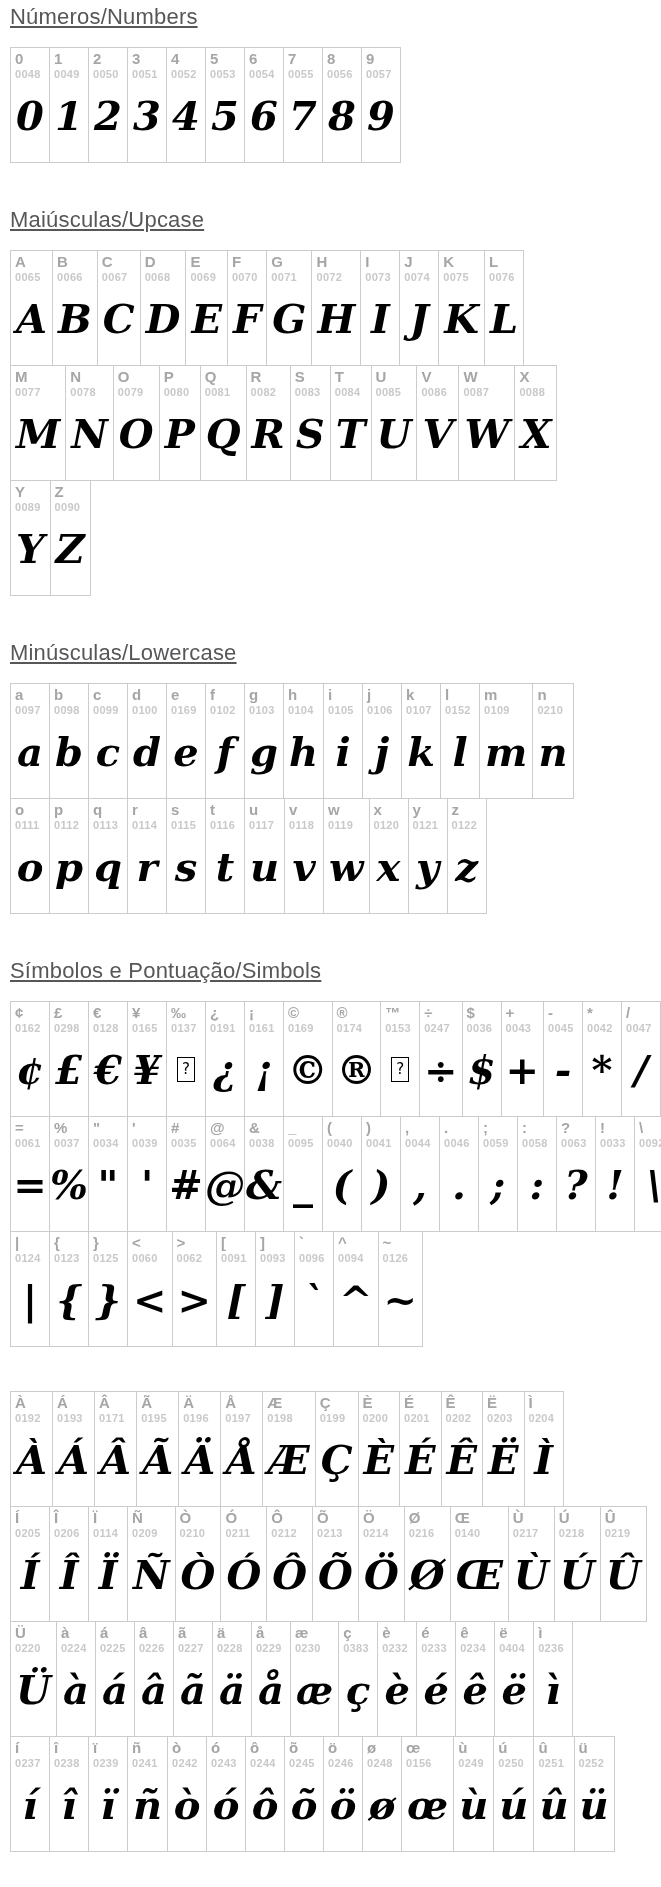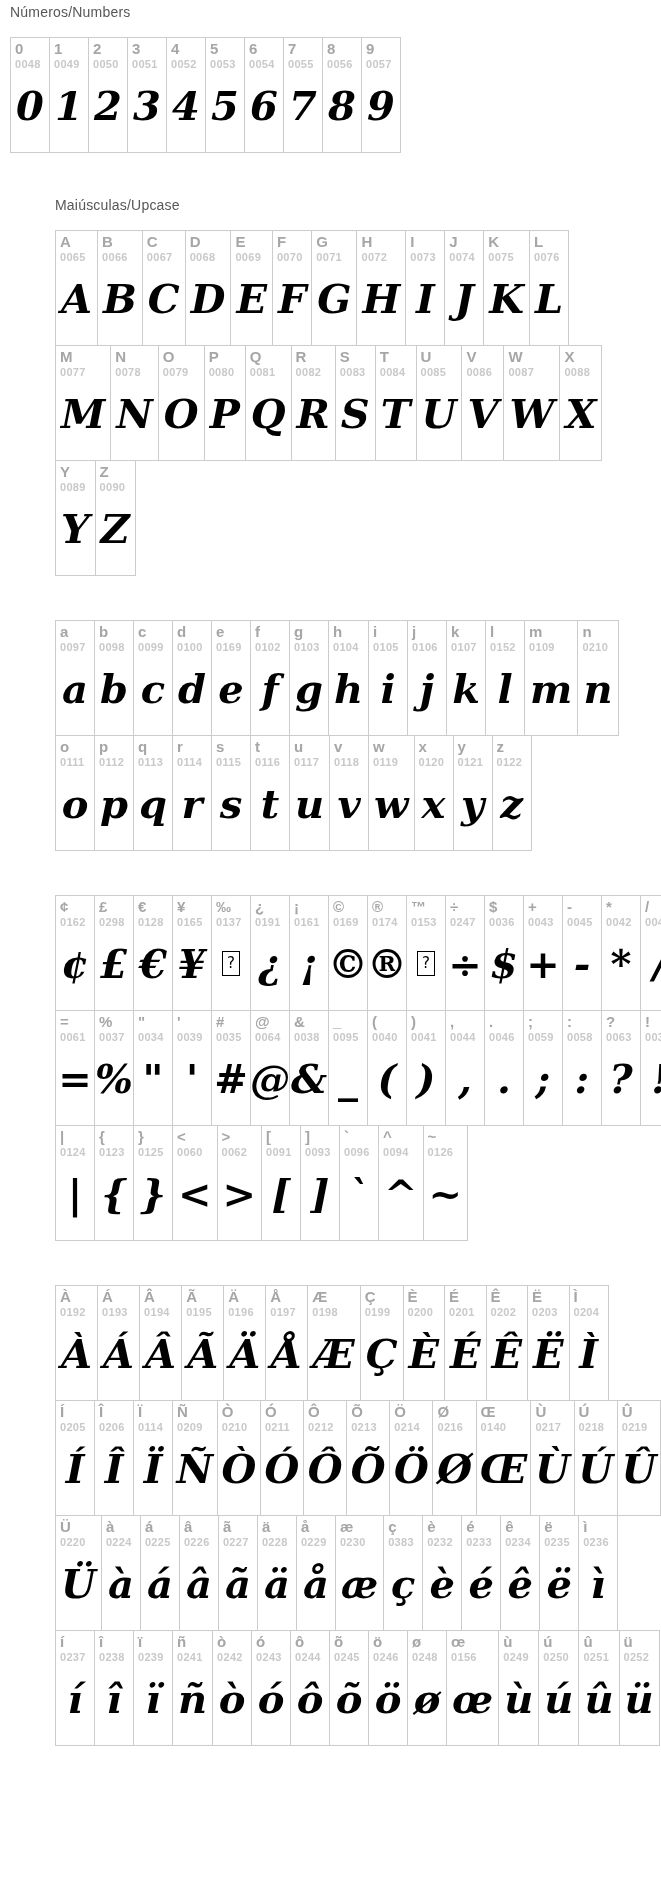--- a/index.html
+++ b/index.html
@@ -1,19 +1,19 @@
 <!DOCTYPE html>
 <html><head>
 <meta charset="utf-8">
 <style>
   html,body{margin:0;padding:0;background:#ffffff;}
   body{width:661px;font-family:"Liberation Sans","DejaVu Sans",sans-serif;}
   .wrap{padding:4px 0 20px 10px;}
-  .sec h2{font-size:14px;font-weight:normal;color:#57575a;margin:0 0 17px 0;letter-spacing:.2px;}
-  .sec + .sec{margin-top:44px;margin-left:45px;}
+  .sec h2{font-size:22px;font-weight:normal;color:#57575a;margin:0 0 17px 0;letter-spacing:.2px;text-decoration:underline;}
+  .sec + .sec{margin-top:44px;}
   .row{display:flex;align-items:stretch;}
   .row + .row{margin-top:-1px;}
   .cell{min-width:40px;height:116px;box-sizing:border-box;border:1px solid #cccccc;
         margin-left:-1px;background:#ffffff;display:flex;flex-direction:column;}
   .cell:first-child{margin-left:0;}
   .lbl{padding:3px 4px 0 4px;line-height:1.12;}
   .ch{font-weight:bold;font-size:15px;color:#a6a6a6;}
   .code{font-size:11px;font-weight:bold;color:#c9c9c9;letter-spacing:.3px;}
   .glyph{flex:1;display:flex;align-items:center;justify-content:center;
          font-family:"DejaVu Serif",serif;font-style:italic;font-weight:bold;
@@ -287,20 +287,21 @@
           <div class="cell">
             <div class="lbl">
               <div class="ch">Z</div>
               <div class="code">0090</div>
             </div>
             <div class="glyph">Z</div>
           </div>
         </div>
       </section>
       <section class="sec">
+        <h2>Minúsculas/Lowercase</h2>
         <div class="row">
           <div class="cell">
             <div class="lbl">
               <div class="ch">a</div>
               <div class="code">0097</div>
             </div>
             <div class="glyph">a</div>
           </div>
           <div class="cell">
             <div class="lbl">
@@ -471,533 +472,534 @@
               <div class="code">0121</div>
             </div>
             <div class="glyph">y</div>
           </div>
           <div class="cell">
             <div class="lbl">
               <div class="ch">z</div>
               <div class="code">0122</div>
             </div>
             <div class="glyph">z</div>
+          </div>
+        </div>
+      </section>
+      <section class="sec">
+        <h2>Símbolos e Pontuação/Simbols</h2>
+        <div class="row">
+          <div class="cell">
+            <div class="lbl">
+              <div class="ch">¢</div>
+              <div class="code">0162</div>
+            </div>
+            <div class="glyph">¢</div>
+          </div>
+          <div class="cell">
+            <div class="lbl">
+              <div class="ch">£</div>
+              <div class="code">0298</div>
+            </div>
+            <div class="glyph">£</div>
+          </div>
+          <div class="cell">
+            <div class="lbl">
+              <div class="ch">€</div>
+              <div class="code">0128</div>
+            </div>
+            <div class="glyph">€</div>
+          </div>
+          <div class="cell">
+            <div class="lbl">
+              <div class="ch">¥</div>
+              <div class="code">0165</div>
+            </div>
+            <div class="glyph">¥</div>
+          </div>
+          <div class="cell">
+            <div class="lbl">
+              <div class="ch">‰</div>
+              <div class="code">0137</div>
+            </div>
+            <div class="glyph notdef">
+              <span class="tofu">?</span>
+            </div>
+          </div>
+          <div class="cell">
+            <div class="lbl">
+              <div class="ch">¿</div>
+              <div class="code">0191</div>
+            </div>
+            <div class="glyph">¿</div>
+          </div>
+          <div class="cell">
+            <div class="lbl">
+              <div class="ch">¡</div>
+              <div class="code">0161</div>
+            </div>
+            <div class="glyph">¡</div>
+          </div>
+          <div class="cell">
+            <div class="lbl">
+              <div class="ch">©</div>
+              <div class="code">0169</div>
+            </div>
+            <div class="glyph">©</div>
+          </div>
+          <div class="cell">
+            <div class="lbl">
+              <div class="ch">®</div>
+              <div class="code">0174</div>
+            </div>
+            <div class="glyph">®</div>
+          </div>
+          <div class="cell">
+            <div class="lbl">
+              <div class="ch">™</div>
+              <div class="code">0153</div>
+            </div>
+            <div class="glyph notdef">
+              <span class="tofu">?</span>
+            </div>
+          </div>
+          <div class="cell">
+            <div class="lbl">
+              <div class="ch">÷</div>
+              <div class="code">0247</div>
+            </div>
+            <div class="glyph">÷</div>
+          </div>
+          <div class="cell">
+            <div class="lbl">
+              <div class="ch">$</div>
+              <div class="code">0036</div>
+            </div>
+            <div class="glyph">$</div>
+          </div>
+          <div class="cell">
+            <div class="lbl">
+              <div class="ch">+</div>
+              <div class="code">0043</div>
+            </div>
+            <div class="glyph">+</div>
+          </div>
+          <div class="cell">
+            <div class="lbl">
+              <div class="ch">-</div>
+              <div class="code">0045</div>
+            </div>
+            <div class="glyph">-</div>
+          </div>
+          <div class="cell">
+            <div class="lbl">
+              <div class="ch">*</div>
+              <div class="code">0042</div>
+            </div>
+            <div class="glyph">*</div>
+          </div>
+          <div class="cell">
+            <div class="lbl">
+              <div class="ch">/</div>
+              <div class="code">0047</div>
+            </div>
+            <div class="glyph">/</div>
+          </div>
+        </div>
+        <div class="row">
+          <div class="cell">
+            <div class="lbl">
+              <div class="ch">=</div>
+              <div class="code">0061</div>
+            </div>
+            <div class="glyph">=</div>
+          </div>
+          <div class="cell">
+            <div class="lbl">
+              <div class="ch">%</div>
+              <div class="code">0037</div>
+            </div>
+            <div class="glyph">%</div>
+          </div>
+          <div class="cell">
+            <div class="lbl">
+              <div class="ch">"</div>
+              <div class="code">0034</div>
+            </div>
+            <div class="glyph">"</div>
+          </div>
+          <div class="cell">
+            <div class="lbl">
+              <div class="ch">'</div>
+              <div class="code">0039</div>
+            </div>
+            <div class="glyph">'</div>
+          </div>
+          <div class="cell">
+            <div class="lbl">
+              <div class="ch">#</div>
+              <div class="code">0035</div>
+            </div>
+            <div class="glyph">#</div>
+          </div>
+          <div class="cell">
+            <div class="lbl">
+              <div class="ch">@</div>
+              <div class="code">0064</div>
+            </div>
+            <div class="glyph">@</div>
+          </div>
+          <div class="cell">
+            <div class="lbl">
+              <div class="ch">&amp;</div>
+              <div class="code">0038</div>
+            </div>
+            <div class="glyph">&amp;</div>
+          </div>
+          <div class="cell">
+            <div class="lbl">
+              <div class="ch">_</div>
+              <div class="code">0095</div>
+            </div>
+            <div class="glyph">_</div>
+          </div>
+          <div class="cell">
+            <div class="lbl">
+              <div class="ch">(</div>
+              <div class="code">0040</div>
+            </div>
+            <div class="glyph">(</div>
+          </div>
+          <div class="cell">
+            <div class="lbl">
+              <div class="ch">)</div>
+              <div class="code">0041</div>
+            </div>
+            <div class="glyph">)</div>
+          </div>
+          <div class="cell">
+            <div class="lbl">
+              <div class="ch">,</div>
+              <div class="code">0044</div>
+            </div>
+            <div class="glyph">,</div>
+          </div>
+          <div class="cell">
+            <div class="lbl">
+              <div class="ch">.</div>
+              <div class="code">0046</div>
+            </div>
+            <div class="glyph">.</div>
+          </div>
+          <div class="cell">
+            <div class="lbl">
+              <div class="ch">;</div>
+              <div class="code">0059</div>
+            </div>
+            <div class="glyph">;</div>
+          </div>
+          <div class="cell">
+            <div class="lbl">
+              <div class="ch">:</div>
+              <div class="code">0058</div>
+            </div>
+            <div class="glyph">:</div>
+          </div>
+          <div class="cell">
+            <div class="lbl">
+              <div class="ch">?</div>
+              <div class="code">0063</div>
+            </div>
+            <div class="glyph">?</div>
+          </div>
+          <div class="cell">
+            <div class="lbl">
+              <div class="ch">!</div>
+              <div class="code">0033</div>
+            </div>
+            <div class="glyph">!</div>
+          </div>
+          <div class="cell">
+            <div class="lbl">
+              <div class="ch">\</div>
+              <div class="code">0092</div>
+            </div>
+            <div class="glyph">\</div>
+          </div>
+        </div>
+        <div class="row">
+          <div class="cell">
+            <div class="lbl">
+              <div class="ch">|</div>
+              <div class="code">0124</div>
+            </div>
+            <div class="glyph">|</div>
+          </div>
+          <div class="cell">
+            <div class="lbl">
+              <div class="ch">{</div>
+              <div class="code">0123</div>
+            </div>
+            <div class="glyph">{</div>
+          </div>
+          <div class="cell">
+            <div class="lbl">
+              <div class="ch">}</div>
+              <div class="code">0125</div>
+            </div>
+            <div class="glyph">}</div>
+          </div>
+          <div class="cell">
+            <div class="lbl">
+              <div class="ch">&lt;</div>
+              <div class="code">0060</div>
+            </div>
+            <div class="glyph">&lt;</div>
+          </div>
+          <div class="cell">
+            <div class="lbl">
+              <div class="ch">&gt;</div>
+              <div class="code">0062</div>
+            </div>
+            <div class="glyph">&gt;</div>
+          </div>
+          <div class="cell">
+            <div class="lbl">
+              <div class="ch">[</div>
+              <div class="code">0091</div>
+            </div>
+            <div class="glyph">[</div>
+          </div>
+          <div class="cell">
+            <div class="lbl">
+              <div class="ch">]</div>
+              <div class="code">0093</div>
+            </div>
+            <div class="glyph">]</div>
+          </div>
+          <div class="cell">
+            <div class="lbl">
+              <div class="ch">`</div>
+              <div class="code">0096</div>
+            </div>
+            <div class="glyph">`</div>
+          </div>
+          <div class="cell">
+            <div class="lbl">
+              <div class="ch">^</div>
+              <div class="code">0094</div>
+            </div>
+            <div class="glyph">^</div>
+          </div>
+          <div class="cell">
+            <div class="lbl">
+              <div class="ch">~</div>
+              <div class="code">0126</div>
+            </div>
+            <div class="glyph">~</div>
           </div>
         </div>
       </section>
       <section class="sec">
         <div class="row">
           <div class="cell">
             <div class="lbl">
-              <div class="ch">¢</div>
-              <div class="code">0162</div>
-            </div>
-            <div class="glyph">¢</div>
-          </div>
-          <div class="cell">
-            <div class="lbl">
-              <div class="ch">£</div>
-              <div class="code">0298</div>
-            </div>
-            <div class="glyph">£</div>
-          </div>
-          <div class="cell">
-            <div class="lbl">
-              <div class="ch">€</div>
-              <div class="code">0128</div>
-            </div>
-            <div class="glyph">€</div>
-          </div>
-          <div class="cell">
-            <div class="lbl">
-              <div class="ch">¥</div>
-              <div class="code">0165</div>
-            </div>
-            <div class="glyph">¥</div>
-          </div>
-          <div class="cell">
-            <div class="lbl">
-              <div class="ch">‰</div>
-              <div class="code">0137</div>
-            </div>
-            <div class="glyph notdef">
-              <span class="tofu">?</span>
-            </div>
-          </div>
-          <div class="cell">
-            <div class="lbl">
-              <div class="ch">¿</div>
-              <div class="code">0191</div>
-            </div>
-            <div class="glyph">¿</div>
-          </div>
-          <div class="cell">
-            <div class="lbl">
-              <div class="ch">¡</div>
-              <div class="code">0161</div>
-            </div>
-            <div class="glyph">¡</div>
-          </div>
-          <div class="cell">
-            <div class="lbl">
-              <div class="ch">©</div>
-              <div class="code">0169</div>
-            </div>
-            <div class="glyph">©</div>
-          </div>
-          <div class="cell">
-            <div class="lbl">
-              <div class="ch">®</div>
-              <div class="code">0174</div>
-            </div>
-            <div class="glyph">®</div>
-          </div>
-          <div class="cell">
-            <div class="lbl">
-              <div class="ch">™</div>
-              <div class="code">0153</div>
-            </div>
-            <div class="glyph notdef">
-              <span class="tofu">?</span>
-            </div>
-          </div>
-          <div class="cell">
-            <div class="lbl">
-              <div class="ch">÷</div>
-              <div class="code">0247</div>
-            </div>
-            <div class="glyph">÷</div>
-          </div>
-          <div class="cell">
-            <div class="lbl">
-              <div class="ch">$</div>
-              <div class="code">0036</div>
-            </div>
-            <div class="glyph">$</div>
-          </div>
-          <div class="cell">
-            <div class="lbl">
-              <div class="ch">+</div>
-              <div class="code">0043</div>
-            </div>
-            <div class="glyph">+</div>
-          </div>
-          <div class="cell">
-            <div class="lbl">
-              <div class="ch">-</div>
-              <div class="code">0045</div>
-            </div>
-            <div class="glyph">-</div>
-          </div>
-          <div class="cell">
-            <div class="lbl">
-              <div class="ch">*</div>
-              <div class="code">0042</div>
-            </div>
-            <div class="glyph">*</div>
-          </div>
-          <div class="cell">
-            <div class="lbl">
-              <div class="ch">/</div>
-              <div class="code">0047</div>
-            </div>
-            <div class="glyph">/</div>
+              <div class="ch">À</div>
+              <div class="code">0192</div>
+            </div>
+            <div class="glyph">À</div>
+          </div>
+          <div class="cell">
+            <div class="lbl">
+              <div class="ch">Á</div>
+              <div class="code">0193</div>
+            </div>
+            <div class="glyph">Á</div>
+          </div>
+          <div class="cell">
+            <div class="lbl">
+              <div class="ch">Â</div>
+              <div class="code">0171</div>
+            </div>
+            <div class="glyph">Â</div>
+          </div>
+          <div class="cell">
+            <div class="lbl">
+              <div class="ch">Ã</div>
+              <div class="code">0195</div>
+            </div>
+            <div class="glyph">Ã</div>
+          </div>
+          <div class="cell">
+            <div class="lbl">
+              <div class="ch">Ä</div>
+              <div class="code">0196</div>
+            </div>
+            <div class="glyph">Ä</div>
+          </div>
+          <div class="cell">
+            <div class="lbl">
+              <div class="ch">Å</div>
+              <div class="code">0197</div>
+            </div>
+            <div class="glyph">Å</div>
+          </div>
+          <div class="cell">
+            <div class="lbl">
+              <div class="ch">Æ</div>
+              <div class="code">0198</div>
+            </div>
+            <div class="glyph">Æ</div>
+          </div>
+          <div class="cell">
+            <div class="lbl">
+              <div class="ch">Ç</div>
+              <div class="code">0199</div>
+            </div>
+            <div class="glyph">Ç</div>
+          </div>
+          <div class="cell">
+            <div class="lbl">
+              <div class="ch">È</div>
+              <div class="code">0200</div>
+            </div>
+            <div class="glyph">È</div>
+          </div>
+          <div class="cell">
+            <div class="lbl">
+              <div class="ch">É</div>
+              <div class="code">0201</div>
+            </div>
+            <div class="glyph">É</div>
+          </div>
+          <div class="cell">
+            <div class="lbl">
+              <div class="ch">Ê</div>
+              <div class="code">0202</div>
+            </div>
+            <div class="glyph">Ê</div>
+          </div>
+          <div class="cell">
+            <div class="lbl">
+              <div class="ch">Ë</div>
+              <div class="code">0203</div>
+            </div>
+            <div class="glyph">Ë</div>
+          </div>
+          <div class="cell">
+            <div class="lbl">
+              <div class="ch">Ì</div>
+              <div class="code">0204</div>
+            </div>
+            <div class="glyph">Ì</div>
           </div>
         </div>
         <div class="row">
           <div class="cell">
             <div class="lbl">
-              <div class="ch">=</div>
-              <div class="code">0061</div>
-            </div>
-            <div class="glyph">=</div>
-          </div>
-          <div class="cell">
-            <div class="lbl">
-              <div class="ch">%</div>
-              <div class="code">0037</div>
-            </div>
-            <div class="glyph">%</div>
-          </div>
-          <div class="cell">
-            <div class="lbl">
-              <div class="ch">"</div>
-              <div class="code">0034</div>
-            </div>
-            <div class="glyph">"</div>
-          </div>
-          <div class="cell">
-            <div class="lbl">
-              <div class="ch">'</div>
-              <div class="code">0039</div>
-            </div>
-            <div class="glyph">'</div>
-          </div>
-          <div class="cell">
-            <div class="lbl">
-              <div class="ch">#</div>
-              <div class="code">0035</div>
-            </div>
-            <div class="glyph">#</div>
-          </div>
-          <div class="cell">
-            <div class="lbl">
-              <div class="ch">@</div>
-              <div class="code">0064</div>
-            </div>
-            <div class="glyph">@</div>
-          </div>
-          <div class="cell">
-            <div class="lbl">
-              <div class="ch">&amp;</div>
-              <div class="code">0038</div>
-            </div>
-            <div class="glyph">&amp;</div>
-          </div>
-          <div class="cell">
-            <div class="lbl">
-              <div class="ch">_</div>
-              <div class="code">0095</div>
-            </div>
-            <div class="glyph">_</div>
-          </div>
-          <div class="cell">
-            <div class="lbl">
-              <div class="ch">(</div>
-              <div class="code">0040</div>
-            </div>
-            <div class="glyph">(</div>
-          </div>
-          <div class="cell">
-            <div class="lbl">
-              <div class="ch">)</div>
-              <div class="code">0041</div>
-            </div>
-            <div class="glyph">)</div>
-          </div>
-          <div class="cell">
-            <div class="lbl">
-              <div class="ch">,</div>
-              <div class="code">0044</div>
-            </div>
-            <div class="glyph">,</div>
-          </div>
-          <div class="cell">
-            <div class="lbl">
-              <div class="ch">.</div>
-              <div class="code">0046</div>
-            </div>
-            <div class="glyph">.</div>
-          </div>
-          <div class="cell">
-            <div class="lbl">
-              <div class="ch">;</div>
-              <div class="code">0059</div>
-            </div>
-            <div class="glyph">;</div>
-          </div>
-          <div class="cell">
-            <div class="lbl">
-              <div class="ch">:</div>
-              <div class="code">0058</div>
-            </div>
-            <div class="glyph">:</div>
-          </div>
-          <div class="cell">
-            <div class="lbl">
-              <div class="ch">?</div>
-              <div class="code">0063</div>
-            </div>
-            <div class="glyph">?</div>
-          </div>
-          <div class="cell">
-            <div class="lbl">
-              <div class="ch">!</div>
-              <div class="code">0033</div>
-            </div>
-            <div class="glyph">!</div>
-          </div>
-          <div class="cell">
-            <div class="lbl">
-              <div class="ch">\</div>
-              <div class="code">0092</div>
-            </div>
-            <div class="glyph">\</div>
+              <div class="ch">Í</div>
+              <div class="code">0205</div>
+            </div>
+            <div class="glyph">Í</div>
+          </div>
+          <div class="cell">
+            <div class="lbl">
+              <div class="ch">Î</div>
+              <div class="code">0206</div>
+            </div>
+            <div class="glyph">Î</div>
+          </div>
+          <div class="cell">
+            <div class="lbl">
+              <div class="ch">Ï</div>
+              <div class="code">0114</div>
+            </div>
+            <div class="glyph">Ï</div>
+          </div>
+          <div class="cell">
+            <div class="lbl">
+              <div class="ch">Ñ</div>
+              <div class="code">0209</div>
+            </div>
+            <div class="glyph">Ñ</div>
+          </div>
+          <div class="cell">
+            <div class="lbl">
+              <div class="ch">Ò</div>
+              <div class="code">0210</div>
+            </div>
+            <div class="glyph">Ò</div>
+          </div>
+          <div class="cell">
+            <div class="lbl">
+              <div class="ch">Ó</div>
+              <div class="code">0211</div>
+            </div>
+            <div class="glyph">Ó</div>
+          </div>
+          <div class="cell">
+            <div class="lbl">
+              <div class="ch">Ô</div>
+              <div class="code">0212</div>
+            </div>
+            <div class="glyph">Ô</div>
+          </div>
+          <div class="cell">
+            <div class="lbl">
+              <div class="ch">Õ</div>
+              <div class="code">0213</div>
+            </div>
+            <div class="glyph">Õ</div>
+          </div>
+          <div class="cell">
+            <div class="lbl">
+              <div class="ch">Ö</div>
+              <div class="code">0214</div>
+            </div>
+            <div class="glyph">Ö</div>
+          </div>
+          <div class="cell">
+            <div class="lbl">
+              <div class="ch">Ø</div>
+              <div class="code">0216</div>
+            </div>
+            <div class="glyph">Ø</div>
+          </div>
+          <div class="cell">
+            <div class="lbl">
+              <div class="ch">Œ</div>
+              <div class="code">0140</div>
+            </div>
+            <div class="glyph">Œ</div>
+          </div>
+          <div class="cell">
+            <div class="lbl">
+              <div class="ch">Ù</div>
+              <div class="code">0217</div>
+            </div>
+            <div class="glyph">Ù</div>
+          </div>
+          <div class="cell">
+            <div class="lbl">
+              <div class="ch">Ú</div>
+              <div class="code">0218</div>
+            </div>
+            <div class="glyph">Ú</div>
+          </div>
+          <div class="cell">
+            <div class="lbl">
+              <div class="ch">Û</div>
+              <div class="code">0219</div>
+            </div>
+            <div class="glyph">Û</div>
           </div>
         </div>
         <div class="row">
           <div class="cell">
             <div class="lbl">
-              <div class="ch">|</div>
-              <div class="code">0124</div>
-            </div>
-            <div class="glyph">|</div>
-          </div>
-          <div class="cell">
-            <div class="lbl">
-              <div class="ch">{</div>
-              <div class="code">0123</div>
-            </div>
-            <div class="glyph">{</div>
-          </div>
-          <div class="cell">
-            <div class="lbl">
-              <div class="ch">}</div>
-              <div class="code">0125</div>
-            </div>
-            <div class="glyph">}</div>
-          </div>
-          <div class="cell">
-            <div class="lbl">
-              <div class="ch">&lt;</div>
-              <div class="code">0060</div>
-            </div>
-            <div class="glyph">&lt;</div>
-          </div>
-          <div class="cell">
-            <div class="lbl">
-              <div class="ch">&gt;</div>
-              <div class="code">0062</div>
-            </div>
-            <div class="glyph">&gt;</div>
-          </div>
-          <div class="cell">
-            <div class="lbl">
-              <div class="ch">[</div>
-              <div class="code">0091</div>
-            </div>
-            <div class="glyph">[</div>
-          </div>
-          <div class="cell">
-            <div class="lbl">
-              <div class="ch">]</div>
-              <div class="code">0093</div>
-            </div>
-            <div class="glyph">]</div>
-          </div>
-          <div class="cell">
-            <div class="lbl">
-              <div class="ch">`</div>
-              <div class="code">0096</div>
-            </div>
-            <div class="glyph">`</div>
-          </div>
-          <div class="cell">
-            <div class="lbl">
-              <div class="ch">^</div>
-              <div class="code">0094</div>
-            </div>
-            <div class="glyph">^</div>
-          </div>
-          <div class="cell">
-            <div class="lbl">
-              <div class="ch">~</div>
-              <div class="code">0126</div>
-            </div>
-            <div class="glyph">~</div>
-          </div>
-        </div>
-      </section>
-      <section class="sec">
-        <div class="row">
-          <div class="cell">
-            <div class="lbl">
-              <div class="ch">À</div>
-              <div class="code">0192</div>
-            </div>
-            <div class="glyph">À</div>
-          </div>
-          <div class="cell">
-            <div class="lbl">
-              <div class="ch">Á</div>
-              <div class="code">0193</div>
-            </div>
-            <div class="glyph">Á</div>
-          </div>
-          <div class="cell">
-            <div class="lbl">
-              <div class="ch">Â</div>
-              <div class="code">0194</div>
-            </div>
-            <div class="glyph">Â</div>
-          </div>
-          <div class="cell">
-            <div class="lbl">
-              <div class="ch">Ã</div>
-              <div class="code">0195</div>
-            </div>
-            <div class="glyph">Ã</div>
-          </div>
-          <div class="cell">
-            <div class="lbl">
-              <div class="ch">Ä</div>
-              <div class="code">0196</div>
-            </div>
-            <div class="glyph">Ä</div>
-          </div>
-          <div class="cell">
-            <div class="lbl">
-              <div class="ch">Å</div>
-              <div class="code">0197</div>
-            </div>
-            <div class="glyph">Å</div>
-          </div>
-          <div class="cell">
-            <div class="lbl">
-              <div class="ch">Æ</div>
-              <div class="code">0198</div>
-            </div>
-            <div class="glyph">Æ</div>
-          </div>
-          <div class="cell">
-            <div class="lbl">
-              <div class="ch">Ç</div>
-              <div class="code">0199</div>
-            </div>
-            <div class="glyph">Ç</div>
-          </div>
-          <div class="cell">
-            <div class="lbl">
-              <div class="ch">È</div>
-              <div class="code">0200</div>
-            </div>
-            <div class="glyph">È</div>
-          </div>
-          <div class="cell">
-            <div class="lbl">
-              <div class="ch">É</div>
-              <div class="code">0201</div>
-            </div>
-            <div class="glyph">É</div>
-          </div>
-          <div class="cell">
-            <div class="lbl">
-              <div class="ch">Ê</div>
-              <div class="code">0202</div>
-            </div>
-            <div class="glyph">Ê</div>
-          </div>
-          <div class="cell">
-            <div class="lbl">
-              <div class="ch">Ë</div>
-              <div class="code">0203</div>
-            </div>
-            <div class="glyph">Ë</div>
-          </div>
-          <div class="cell">
-            <div class="lbl">
-              <div class="ch">Ì</div>
-              <div class="code">0204</div>
-            </div>
-            <div class="glyph">Ì</div>
-          </div>
-        </div>
-        <div class="row">
-          <div class="cell">
-            <div class="lbl">
-              <div class="ch">Í</div>
-              <div class="code">0205</div>
-            </div>
-            <div class="glyph">Í</div>
-          </div>
-          <div class="cell">
-            <div class="lbl">
-              <div class="ch">Î</div>
-              <div class="code">0206</div>
-            </div>
-            <div class="glyph">Î</div>
-          </div>
-          <div class="cell">
-            <div class="lbl">
-              <div class="ch">Ï</div>
-              <div class="code">0114</div>
-            </div>
-            <div class="glyph">Ï</div>
-          </div>
-          <div class="cell">
-            <div class="lbl">
-              <div class="ch">Ñ</div>
-              <div class="code">0209</div>
-            </div>
-            <div class="glyph">Ñ</div>
-          </div>
-          <div class="cell">
-            <div class="lbl">
-              <div class="ch">Ò</div>
-              <div class="code">0210</div>
-            </div>
-            <div class="glyph">Ò</div>
-          </div>
-          <div class="cell">
-            <div class="lbl">
-              <div class="ch">Ó</div>
-              <div class="code">0211</div>
-            </div>
-            <div class="glyph">Ó</div>
-          </div>
-          <div class="cell">
-            <div class="lbl">
-              <div class="ch">Ô</div>
-              <div class="code">0212</div>
-            </div>
-            <div class="glyph">Ô</div>
-          </div>
-          <div class="cell">
-            <div class="lbl">
-              <div class="ch">Õ</div>
-              <div class="code">0213</div>
-            </div>
-            <div class="glyph">Õ</div>
-          </div>
-          <div class="cell">
-            <div class="lbl">
-              <div class="ch">Ö</div>
-              <div class="code">0214</div>
-            </div>
-            <div class="glyph">Ö</div>
-          </div>
-          <div class="cell">
-            <div class="lbl">
-              <div class="ch">Ø</div>
-              <div class="code">0216</div>
-            </div>
-            <div class="glyph">Ø</div>
-          </div>
-          <div class="cell">
-            <div class="lbl">
-              <div class="ch">Œ</div>
-              <div class="code">0140</div>
-            </div>
-            <div class="glyph">Œ</div>
-          </div>
-          <div class="cell">
-            <div class="lbl">
-              <div class="ch">Ù</div>
-              <div class="code">0217</div>
-            </div>
-            <div class="glyph">Ù</div>
-          </div>
-          <div class="cell">
-            <div class="lbl">
-              <div class="ch">Ú</div>
-              <div class="code">0218</div>
-            </div>
-            <div class="glyph">Ú</div>
-          </div>
-          <div class="cell">
-            <div class="lbl">
-              <div class="ch">Û</div>
-              <div class="code">0219</div>
-            </div>
-            <div class="glyph">Û</div>
-          </div>
-        </div>
-        <div class="row">
-          <div class="cell">
-            <div class="lbl">
               <div class="ch">Ü</div>
               <div class="code">0220</div>
             </div>
             <div class="glyph">Ü</div>
           </div>
           <div class="cell">
             <div class="lbl">
               <div class="ch">à</div>
               <div class="code">0224</div>
             </div>
@@ -1069,21 +1071,21 @@
           <div class="cell">
             <div class="lbl">
               <div class="ch">ê</div>
               <div class="code">0234</div>
             </div>
             <div class="glyph">ê</div>
           </div>
           <div class="cell">
             <div class="lbl">
               <div class="ch">ë</div>
-              <div class="code">0235</div>
+              <div class="code">0404</div>
             </div>
             <div class="glyph">ë</div>
           </div>
           <div class="cell">
             <div class="lbl">
               <div class="ch">ì</div>
               <div class="code">0236</div>
             </div>
             <div class="glyph">ì</div>
           </div>

